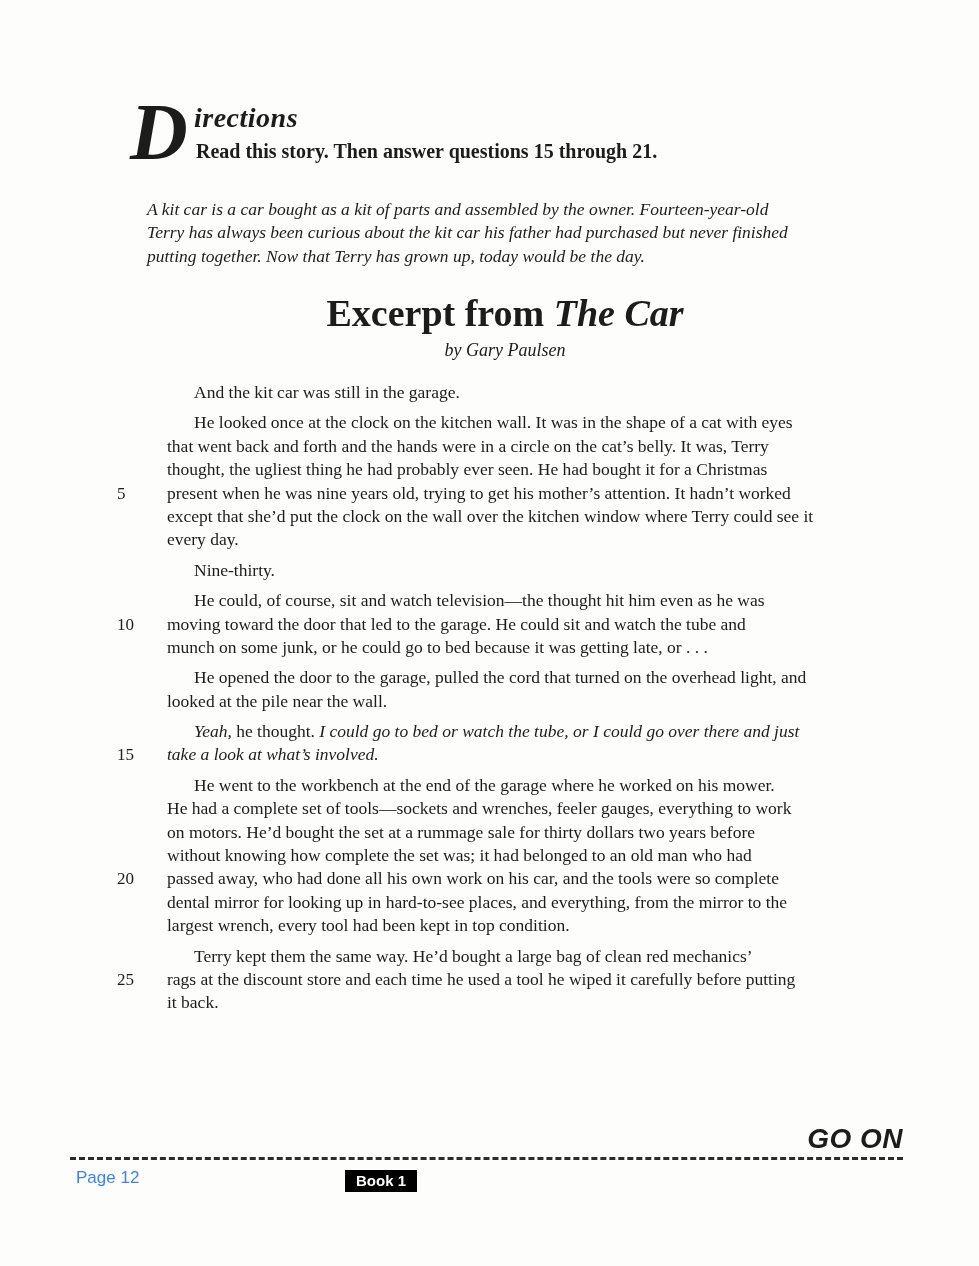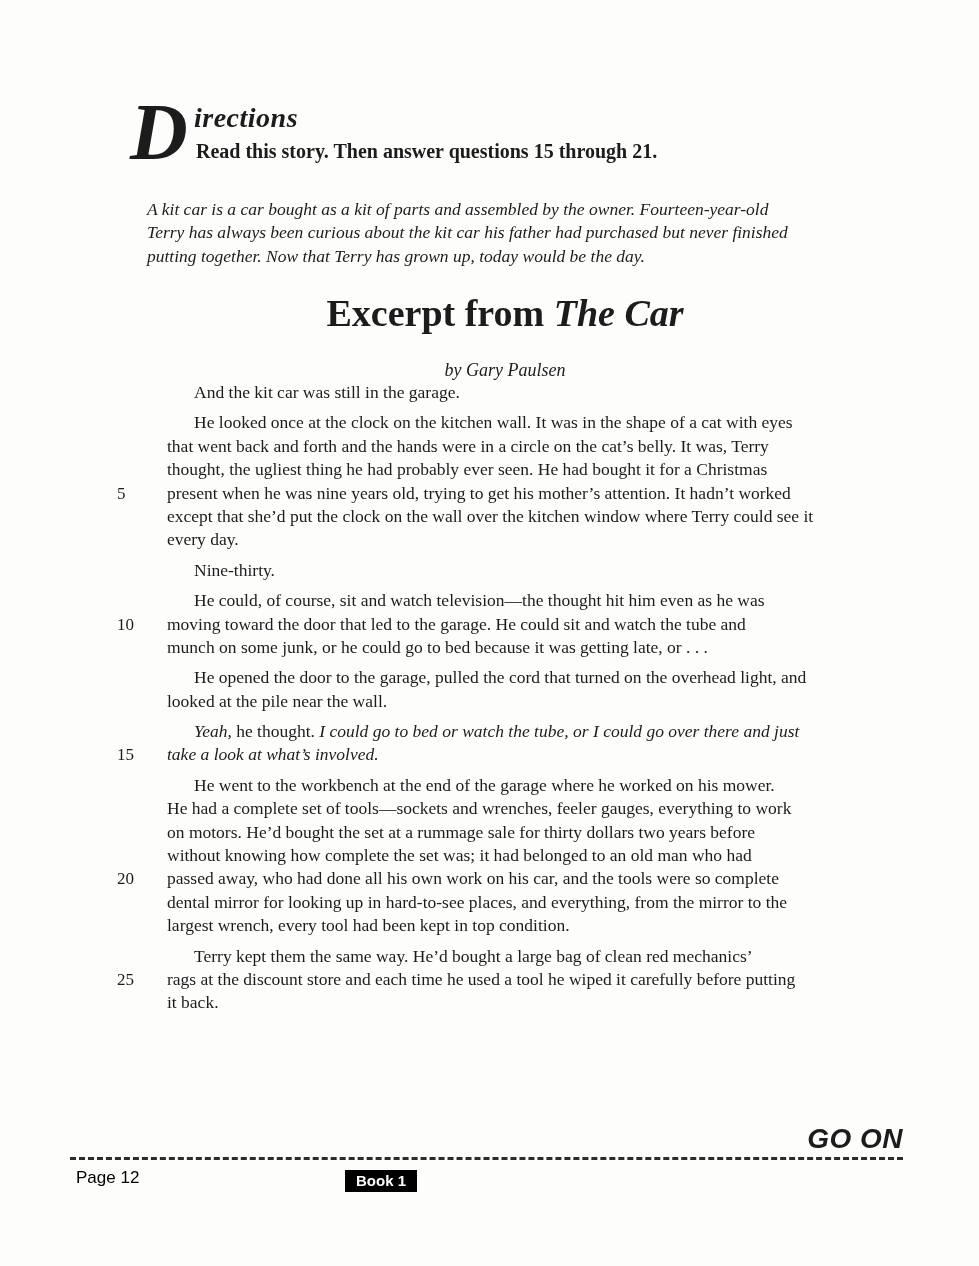--- a/index.html
+++ b/index.html
@@ -31,21 +31,21 @@
     position:absolute;left:147px;top:198px;width:740px;
     font-style:italic;font-size:17.5px;
   }
   .intro .iline{white-space:nowrap;line-height:23.4px;}
   
   .title-block{
     position:absolute;left:30px;top:292px;width:950px;text-align:center;
   }
   .story-title{font:bold 38px/1.15 "Liberation Serif", serif;}
   .story-title .it{font-style:italic;}
-  .byline{font:italic 18px/1.2 "Liberation Serif", serif;margin-top:24px;}
+  .byline{font:italic 18px/1.2 "Liberation Serif", serif;margin-top:4px;}
   
   .passage{
     position:absolute;left:167px;top:381px;width:760px;
     font-size:17.5px;
   }
   .para{margin:0 0 7px 0;}
   .line{position:relative;white-space:nowrap;line-height:23.4px;height:23.4px;}
   .line.first{padding-left:27px;}
   .line .lnum{
     position:absolute;left:-50px;top:0;width:40px;text-align:left;
@@ -57,21 +57,21 @@
     position:absolute;top:1124px;right:76px;
     font:italic bold 28px/1.1 "Liberation Sans", sans-serif;
     letter-spacing:.5px;
   }
   .footer-rule{
     position:absolute;top:1157px;left:70px;right:76px;height:0;
     border-top:3px dashed #2c2c2c;
   }
   .page-num{
     position:absolute;top:1168px;left:76px;
-    font:17px/1.2 "Liberation Sans", sans-serif;color:#000000;
+    font:17px/1.2 "Liberation Sans", sans-serif;color:#3b82f6;
   }
   .book-badge{
     position:absolute;top:1170px;left:345px;
     background:#000000;color:#ffffff;
     font:bold 15px/1.2 "Liberation Sans", sans-serif;
     padding:2px 11px;
   }
 </style>
 </head>
 <body>

